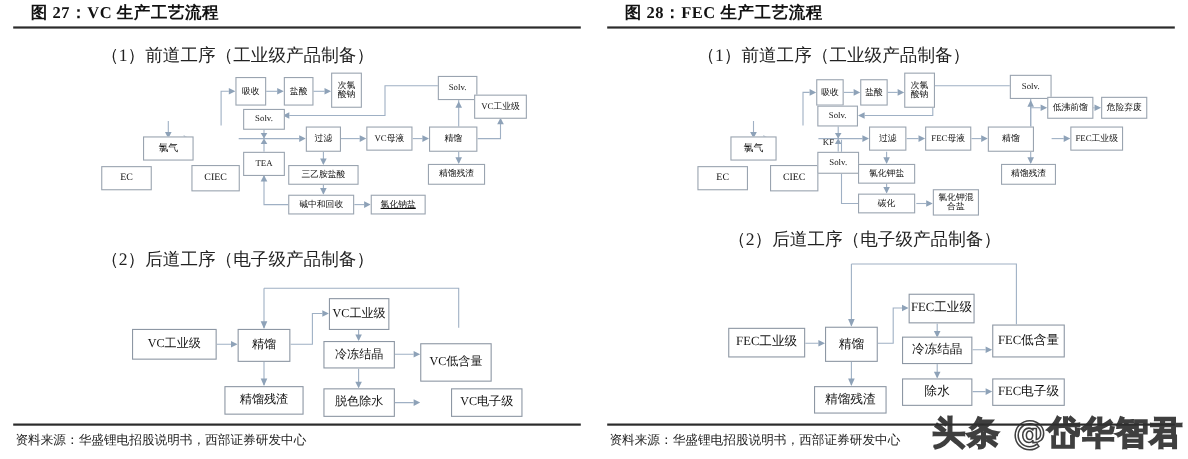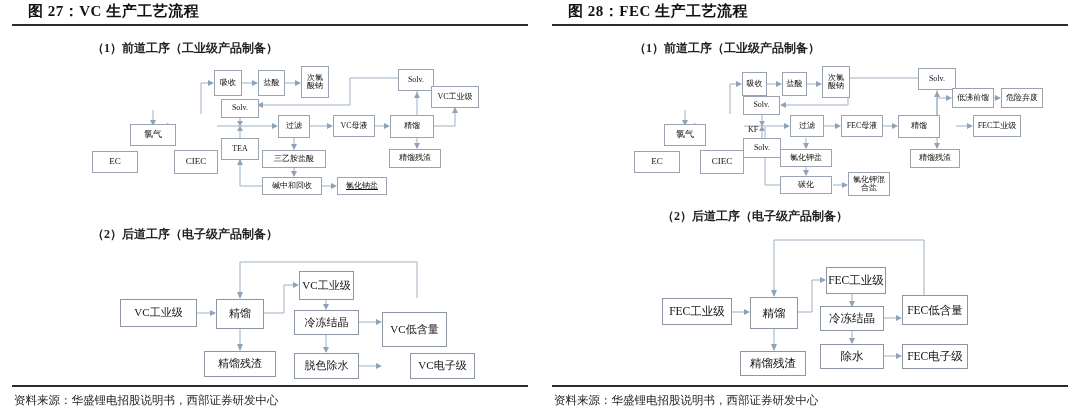--- a/index.html
+++ b/index.html
@@ -59,24 +59,23 @@
     position: absolute;
     left: 2px;
     bottom: 9px;
     font-size: 11.5px;
     color: #222;
     white-space: nowrap;
   }
 
   .sec-label {
     position: absolute;
-    font-size: 12px;
+    font-size: 16px;
     color: #222;
     white-space: nowrap;
-    font-weight: bold;
   }
 
   
   .flow {
     position: absolute;
     left: 0;
     top: 0;
     width: 528px;
     height: 417px;
     pointer-events: none;
@@ -392,13 +391,14 @@
       <div class="node n-lg2" style="left:350px; top:295px; width:66px; height:30px;">FEC低含量</div>
       <div class="node n-lg2" style="left:188px; top:351px; width:66px; height:25px;">精馏残渣</div>
       <div class="node n-lg2" style="left:268px; top:344px; width:64px; height:25px;">除水</div>
       <div class="node n-lg2" style="left:350px; top:344px; width:66px; height:25px;">FEC电子级</div>
     </div>
 
     <div class="footer-rule"></div>
     <div class="src-note">资料来源：华盛锂电招股说明书，西部证券研发中心</div>
   </div>
 
+  <div class="wm">头条 @岱华智君</div>
 </div>
 
 </body></html>

